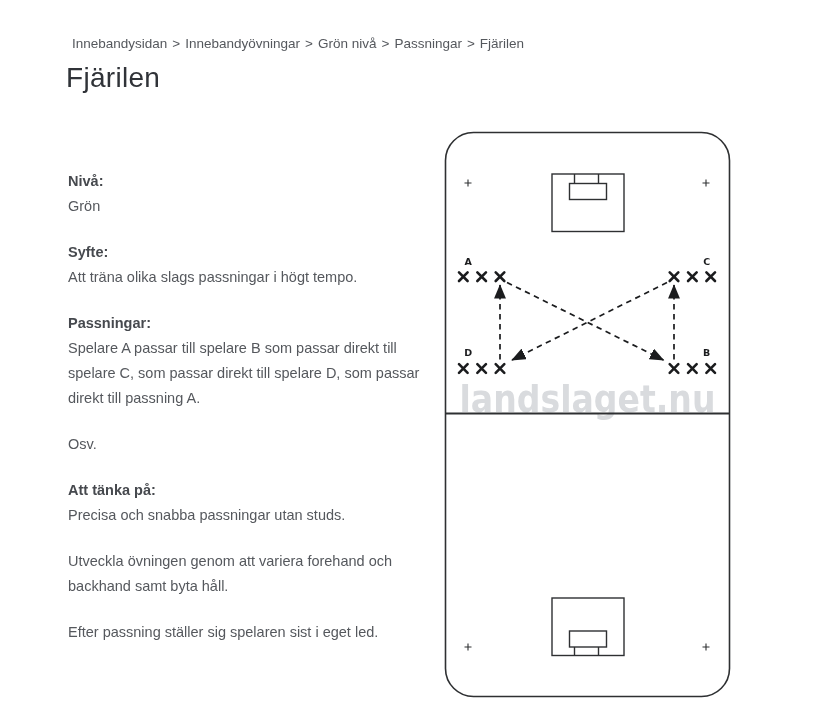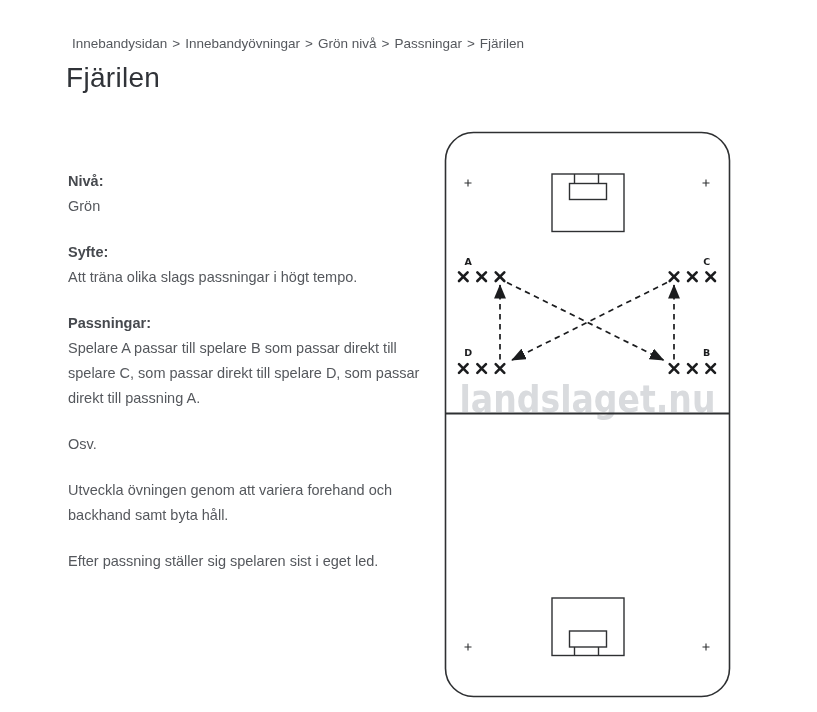--- a/index.html
+++ b/index.html
@@ -48,20 +48,24 @@
       <div class="line">Att träna olika slags passningar i högt tempo.</div>
     </div>
     <div class="block">
       <div class="lbl">Passningar:</div>
       <div class="line">Spelare A passar till spelare B som passar direkt till</div>
       <div class="line">spelare C, som passar direkt till spelare D, som passar</div>
       <div class="line">direkt till passning A.</div>
     </div>
     <div class="block">
       <div class="line">Osv.</div>
+    </div>
+    <div class="block">
+      <div class="lbl">Att tänka på:</div>
+      <div class="line">Precisa och snabba passningar utan studs.</div>
     </div>
     <div class="block">
       <div class="line">Utveckla övningen genom att variera forehand och</div>
       <div class="line">backhand samt byta håll.</div>
     </div>
     <div class="block">
       <div class="line">Efter passning ställer sig spelaren sist i eget led.</div>
     </div>
   </div>
 

